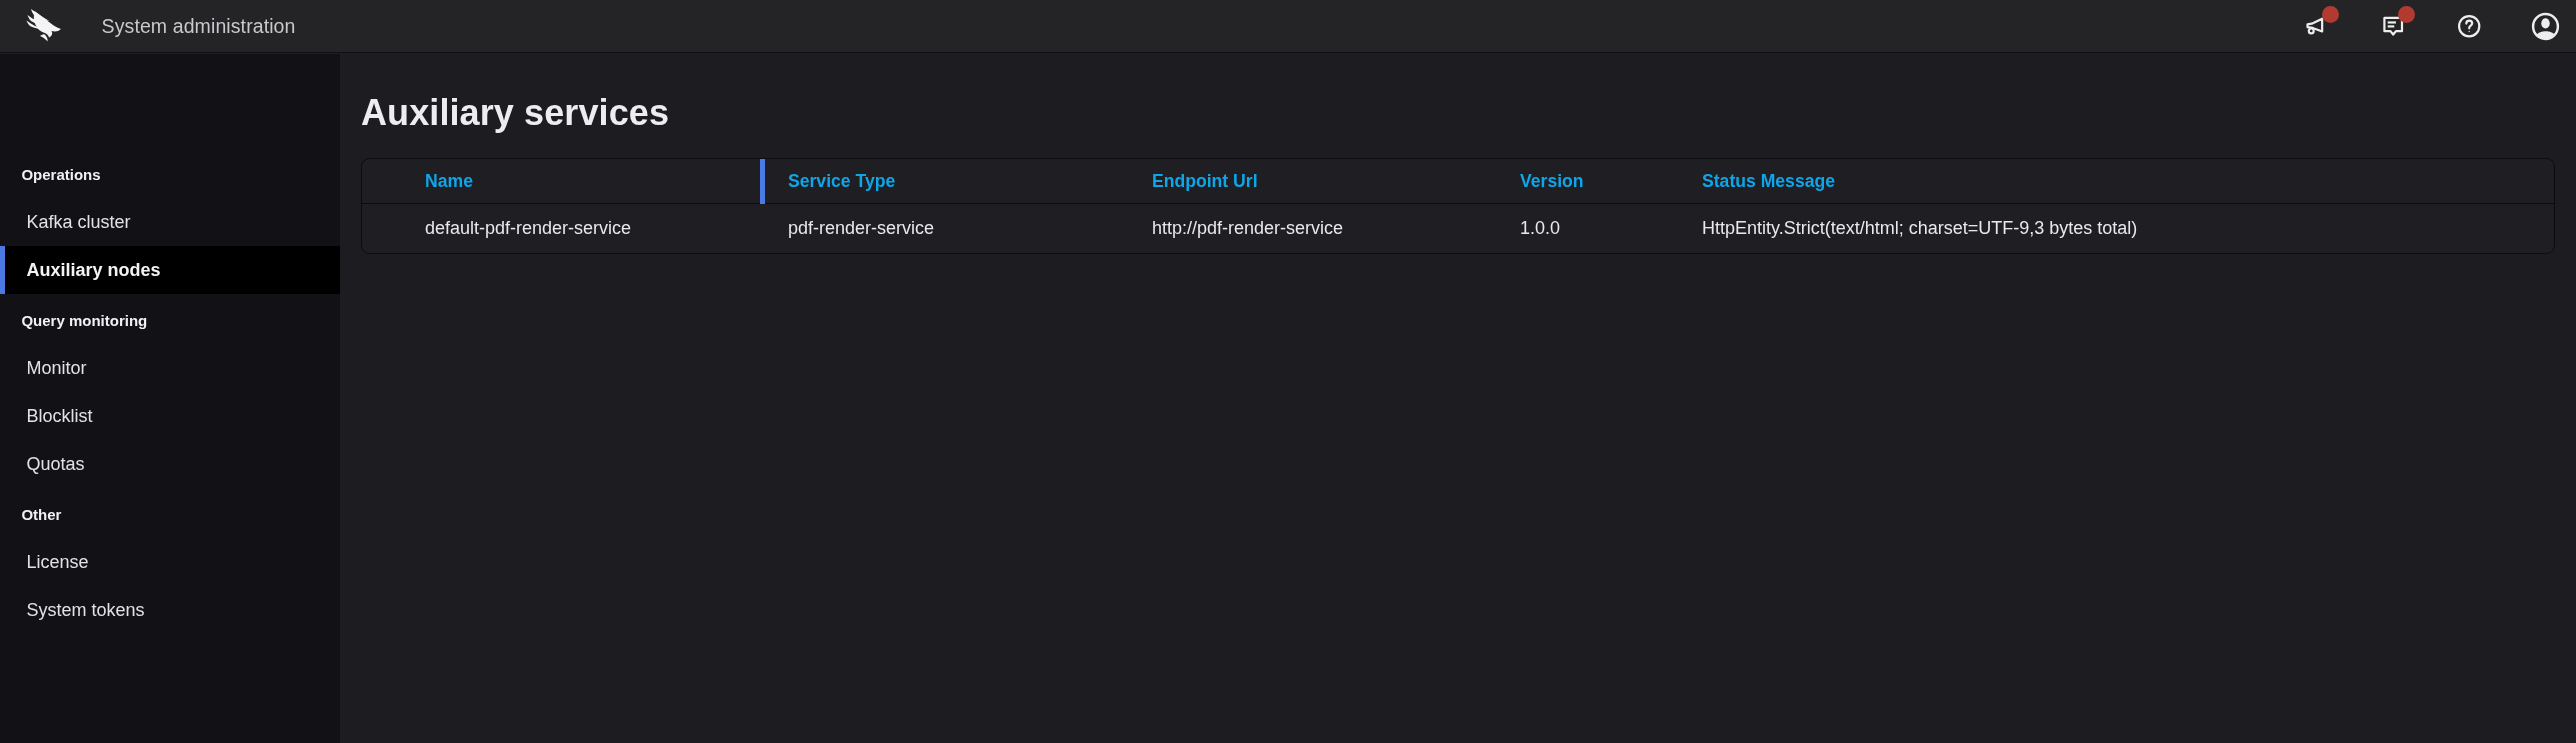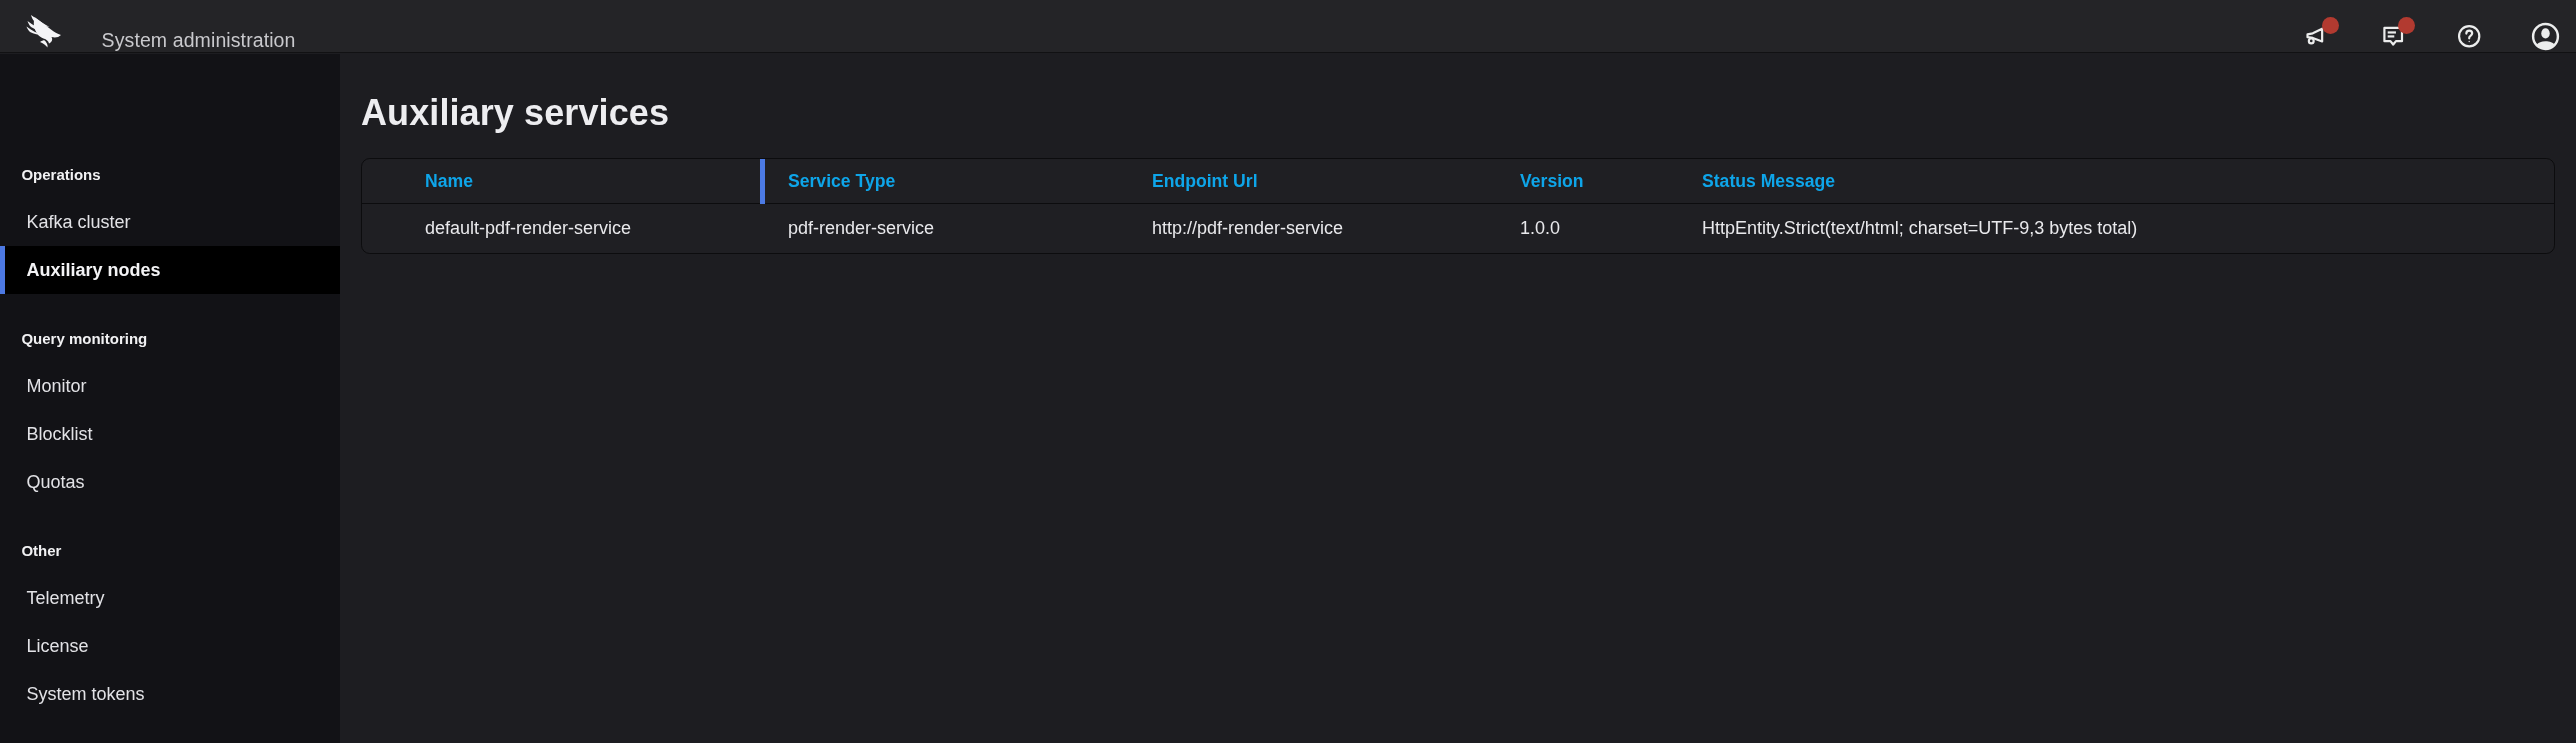--- a/index.html
+++ b/index.html
@@ -8,21 +8,21 @@
     background:#1d1d21;
     font-family:"Liberation Sans","DejaVu Sans",sans-serif;
     color:#e9e9ec;
   }
 
   
   .topbar {
     height:53px; width:100%;
     background:#242427;
     border-bottom:0.6px solid #111113;
-    display:flex; align-items:flex-end;
+    display:flex; align-items:center;
     padding:0 15px 0 17.6px;
   }
   .logo { width:45px; height:40px; flex:0 0 auto; }
   .topbar-title {
     margin-left:39px;
     font-size:19.5px; color:#c9c9cd; letter-spacing:0.1px;
   }
   .topbar-actions {
     margin-left:auto;
     display:flex; align-items:center; gap:45px;
@@ -43,21 +43,21 @@
   
   .sidebar {
     position:absolute; left:0; top:54px; bottom:0; width:340px;
     background:#121216;
     padding-top:110px;
   }
   .side-header {
     font-size:15px; font-weight:700; color:#f1f1f3;
     line-height:21.4px; padding-left:21.4px; margin-bottom:12.6px;
   }
-  .side-section + .side-section { margin-top:34px; }
+  .side-section + .side-section { margin-top:16px; }
   .side-item {
     height:48px; display:flex; align-items:center;
     padding-left:21.4px; font-size:18px; color:#e2e2e6;
     cursor:pointer; border-left:5px solid transparent;
   }
   .side-item.selected {
     background:#000000; border-left-color:#4c78e2; color:#f3f3f5;font-weight:bold;
   }
 
   
@@ -162,21 +162,20 @@
 
   <div class="side-section">
     <div class="side-header">Query monitoring</div>
     <div class="side-item">Monitor</div>
     <div class="side-item">Blocklist</div>
     <div class="side-item">Quotas</div>
   </div>
 
   <div class="side-section">
     <div class="side-header">Other</div>
-    <div class="side-item">Telemetry</div>
     <div class="side-item">License</div>
     <div class="side-item">System tokens</div>
   </div>
 
 </aside>
 
 <main class="main">
   <h1 class="page-title">Auxiliary services</h1>
 
   <div class="table">

